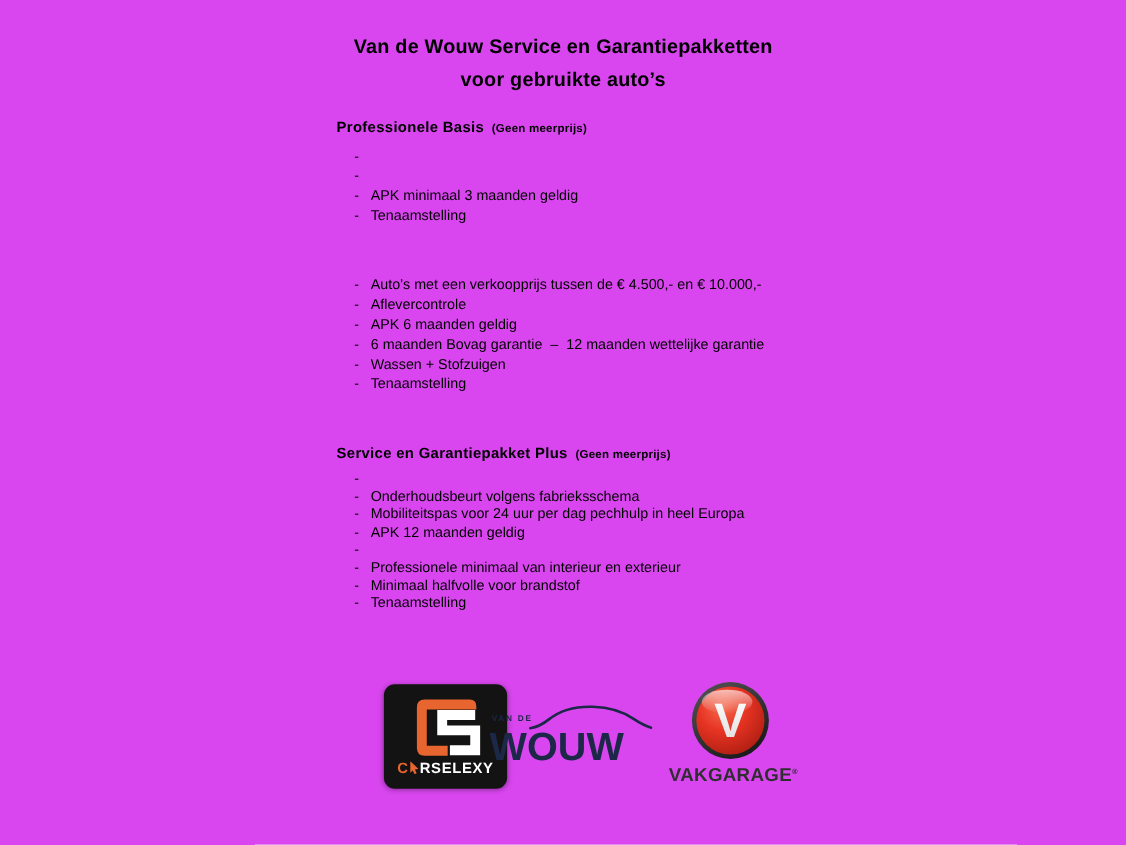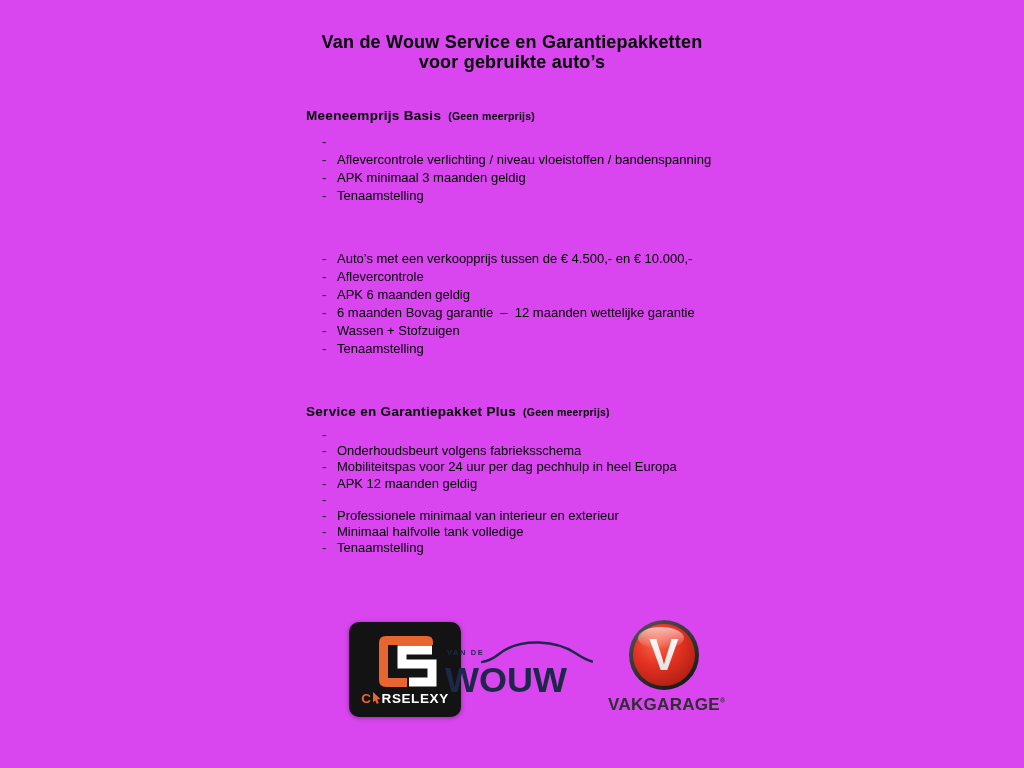--- a/index.html
+++ b/index.html
@@ -18,21 +18,21 @@
   .doc-title {
     position: absolute;
     left: 0;
     width: 1024px;
     text-align: center;
     font-size: 18px;
     font-weight: bold;
     letter-spacing: 0.2px;
   }
   .doc-title.line1 { top: 32px; }
-  .doc-title.line2 { top: 52px; }
+  .doc-title.line2 { top: 62px; }
 
   
   .section { position: absolute; left: 306px; width: 450px; }
   .section.s1 { top: 108px; }
   .section.s2 { top: 240px; }
   .section.s3 { top: 404px; }
   .section-heading {
     margin: 0;
     font-size: 13.5px;
     font-weight: bold;
@@ -115,28 +115,27 @@
 </style>
 </head>
 <body>
 
 <div class="page">
 
   <div class="doc-title line1">Van de Wouw Service en Garantiepakketten</div>
   <div class="doc-title line2">voor gebruikte auto’s</div>
 
   <div class="section s1">
-    <h2 class="section-heading"><span>Meeneemprijs Basis</span><span class="section-note">(Geen meerprijs)</span></h2>
+    <h2 class="section-heading"><span>Professionele Basis</span><span class="section-note">(Geen meerprijs)</span></h2>
     <ul class="items">
         <li>
           <span class="dash">-</span>
         </li>
         <li>
           <span class="dash">-</span>
-          <span class="item-text">Aflevercontrole verlichting / niveau vloeistoffen / bandenspanning</span>
         </li>
         <li>
           <span class="dash">-</span>
           <span class="item-text">APK minimaal 3 maanden geldig</span>
         </li>
         <li>
           <span class="dash">-</span>
           <span class="item-text">Tenaamstelling</span>
         </li>
       </ul>
@@ -191,21 +190,21 @@
         </li>
         <li>
           <span class="dash">-</span>
         </li>
         <li>
           <span class="dash">-</span>
           <span class="item-text">Professionele minimaal van interieur en exterieur</span>
         </li>
         <li>
           <span class="dash">-</span>
-          <span class="item-text">Minimaal halfvolle tank volledige</span>
+          <span class="item-text">Minimaal halfvolle voor brandstof</span>
         </li>
         <li>
           <span class="dash">-</span>
           <span class="item-text">Tenaamstelling</span>
         </li>
       </ul>
   </div>
 
   <div class="logo-row">
 

